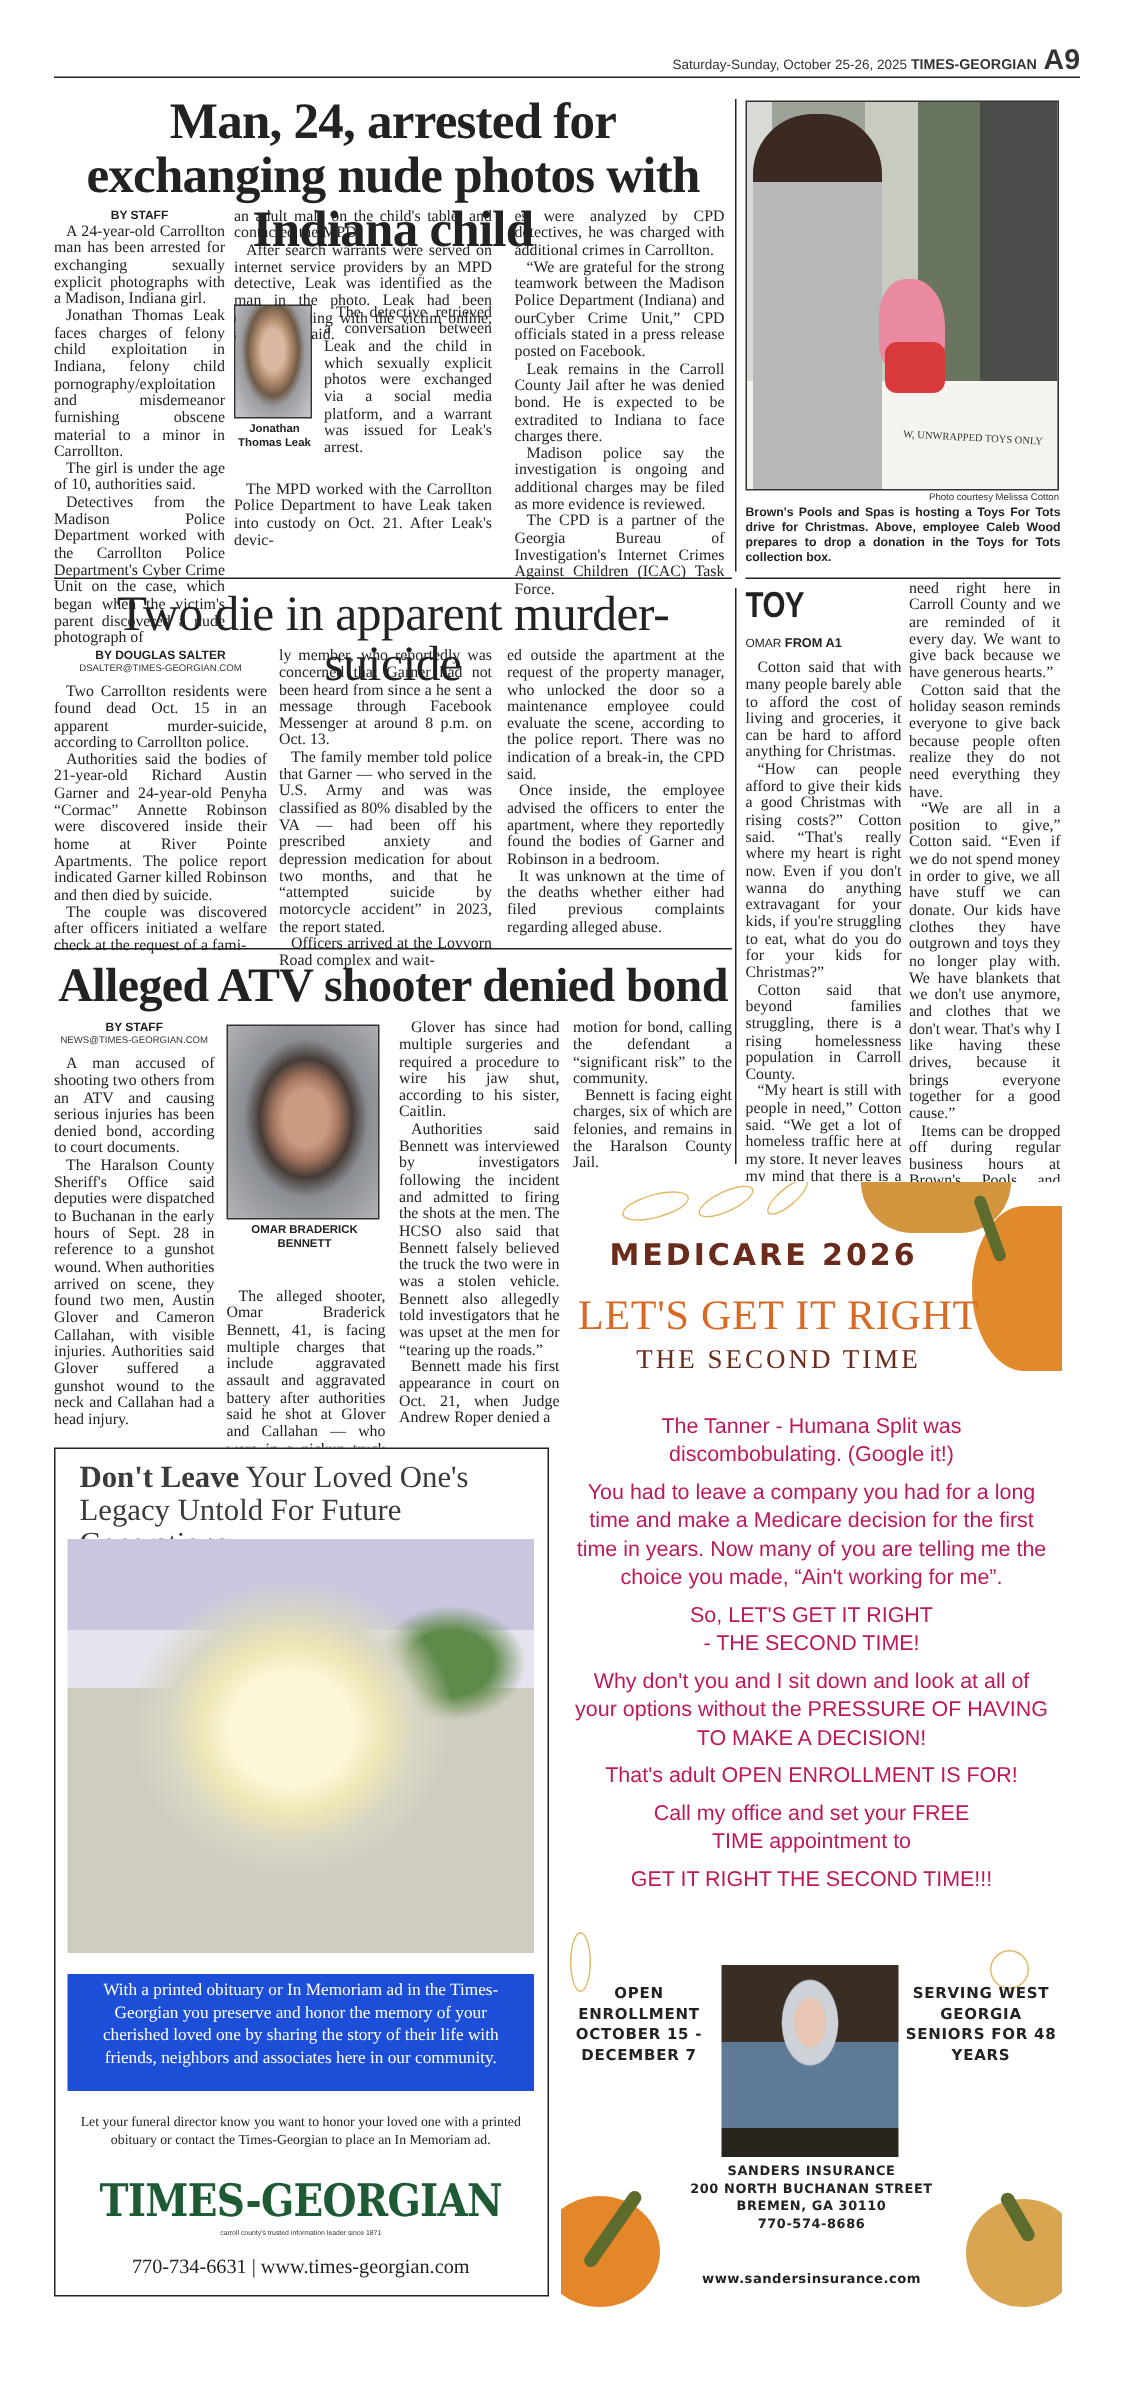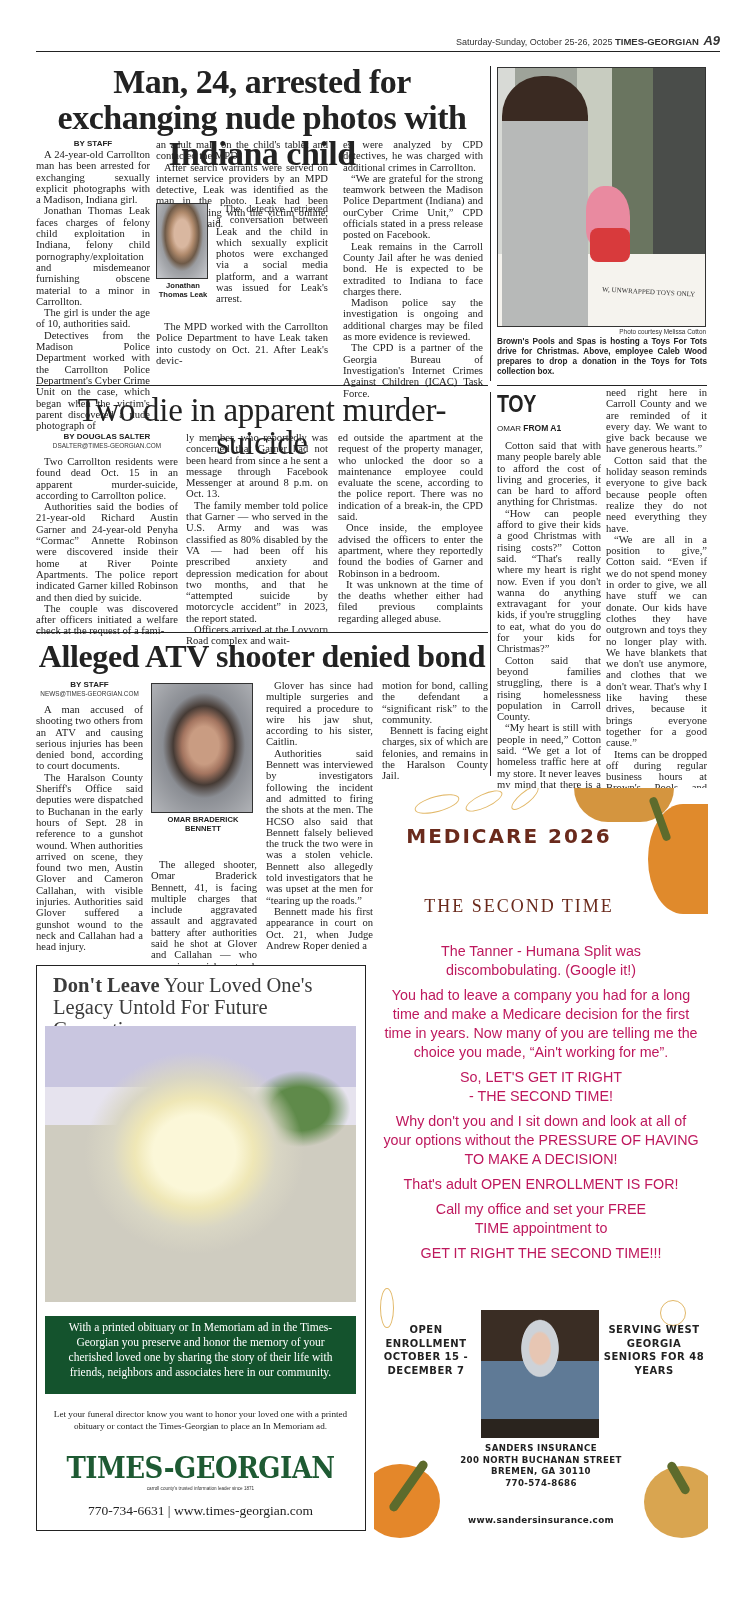--- a/index.html
+++ b/index.html
@@ -1,21 +1,21 @@
 <!DOCTYPE html>
 <html><head>
 <meta charset="utf-8">
 <style>
   * { box-sizing: border-box; margin: 0; padding: 0; }
   html, body { width: 756px; height: 1597px; background: #fff; overflow: hidden; }
   body { position: relative; font-family: "DejaVu Serif", serif; color: #222; }
 
   .dateline { position: absolute; left: 36px; right: 36px; top: 34px; height: 18px; border-bottom: 1.5px solid #222; text-align: right; font-family: "Liberation Sans", sans-serif; font-size: 9px; line-height: 14px; color: #333; }
   .dateline .paper { font-weight: bold; font-size: 9.5px; }
-  .dateline .pg { font-weight: bold; font-size: 13px; margin-left: 2px; font-style: italic; }
+  .dateline .pg { font-weight: bold; font-size: 19px; margin-left: 2px; }
 
   .headline { position: absolute; font-family: "Liberation Serif", serif; color: #222; text-align: center; line-height: 1.0; }
   .h1 { left: 34px; width: 456px; top: 64px; font-size: 34px; font-weight: bold; line-height: 36px; letter-spacing: -0.5px; }
   .h2 { left: 34px; width: 456px; top: 394px; font-size: 33px; font-weight: normal; letter-spacing: -0.3px; }
   .h3 { left: 34px; width: 456px; top: 640px; font-size: 32px; font-weight: bold; letter-spacing: -0.4px; }
 
   .col { position: absolute; font-family: "Liberation Serif", serif; font-size: 10.6px; line-height: 11.3px; text-align: justify; hyphens: auto; color: #222; }
   .col p { text-indent: 8px; }
   .byline { font-family: "Liberation Sans", sans-serif; font-weight: bold; font-size: 8px; text-align: center; line-height: 10px; text-indent: 0 !important; }
   .email { font-family: "Liberation Sans", sans-serif; font-size: 6.4px; text-align: center; line-height: 8px; color: #333; text-indent: 0 !important; margin-bottom: 6px; }
@@ -65,21 +65,21 @@
   .leaf { position: absolute; border: 1px solid #e2b868; border-radius: 50%; }
 
   
   .ad-obit { position: absolute; left: 36px; top: 965px; width: 330px; height: 566px; border: 1.5px solid #222; background: #fff; overflow: hidden; }
   .obit-head { position: absolute; left: 16px; top: 8px; font-family: "Liberation Serif", serif; font-size: 20.5px; line-height: 22px; color: #3b3b3b; }
   .obit-head b { font-weight: bold; }
   .obit-img { position: absolute; left: 8px; top: 60px; width: 311px; height: 276px; background:
       radial-gradient(ellipse at 48% 46%, #fbf7d8 0 18%, #efe7b6 26%, #d9d6c4 36%, transparent 48%),
       radial-gradient(ellipse at 82% 30%, #5f8a4a 0 8%, transparent 14%),
       linear-gradient(180deg, #c9c6e0 0 22%, #e6e3ee 22% 36%, #cfccc0 36% 100%); }
-  .obit-green { position: absolute; left: 8px; top: 350px; width: 311px; height: 78px; background: #14532d; color: #fff; font-family: "Liberation Serif", serif; font-size: 11.5px; line-height: 15px; text-align: center; padding: 4px 14px 0; }
+  .obit-green { position: absolute; left: 8px; top: 350px; width: 311px; height: 78px; background: #1d4ed8; color: #fff; font-family: "Liberation Serif", serif; font-size: 11.5px; line-height: 15px; text-align: center; padding: 4px 14px 0; }
   .obit-small { position: absolute; left: 8px; top: 442px; width: 311px; font-family: "Liberation Serif", serif; font-size: 9.2px; line-height: 12px; text-align: center; color: #222; }
   .tg-logo { position: absolute; left: 8px; top: 487px; width: 311px; text-align: center; font-family: "DejaVu Serif", serif; font-weight: bold; font-size: 26px; color: #1e5a33; letter-spacing: -0.5px; transform: scaleY(1.15); }
   .tg-tag { position: absolute; left: 8px; top: 520px; width: 311px; text-align: center; font-family: "Liberation Sans", sans-serif; font-size: 4.6px; color: #333; }
   .tg-contact { position: absolute; left: 8px; top: 537px; width: 311px; text-align: center; font-family: "Liberation Serif", serif; font-size: 13.5px; color: #222; }
 </style>
 </head>
 <body>
 
 <div class="dateline">
   <span>Saturday-Sunday, October 25-26, 2025</span>
@@ -201,20 +201,21 @@
 
 <div class="ad-medicare">
   <div class="leaf" style="left:40px; top:8px; width:46px; height:16px; transform:rotate(-15deg);"></div>
   <div class="leaf" style="left:90px; top:6px; width:40px; height:14px; transform:rotate(-25deg);"></div>
   <div class="leaf" style="left:134px; top:4px; width:34px; height:12px; transform:rotate(-40deg);"></div>
   <div class="pumpkin pk1"></div>
   <div class="pumpkin pk2"></div>
   <div class="stem" style="left:282px; top:8px; width:8px; height:46px; transform:rotate(-20deg);"></div>
 
   <div class="ad-title">MEDICARE 2026</div>
+  <div class="ad-sub1">LET'S GET IT RIGHT</div>
   <div class="ad-sub2">THE SECOND TIME</div>
 
   <div class="ad-body">
     <p style="padding:0 48px;">The Tanner - Humana Split was discombobulating. (Google it!)</p>
     <p style="padding:0 10px;">You had to leave a company you had for a long time and make a Medicare decision for the first time in years. Now many of you are telling me the choice you made, “Ain't working for me”.</p>
     <p style="padding:0 82px;">So, LET'S GET IT RIGHT - THE SECOND TIME!</p>
     <p style="padding:0 8px;">Why don't you and I sit down and look at all of your options without the PRESSURE OF HAVING TO MAKE A DECISION!</p>
     <p>That's adult OPEN ENROLLMENT IS FOR!</p>
     <p style="padding:0 50px;">Call my office and set your FREE TIME appointment to</p>
     <p>GET IT RIGHT THE SECOND TIME!!!</p>

